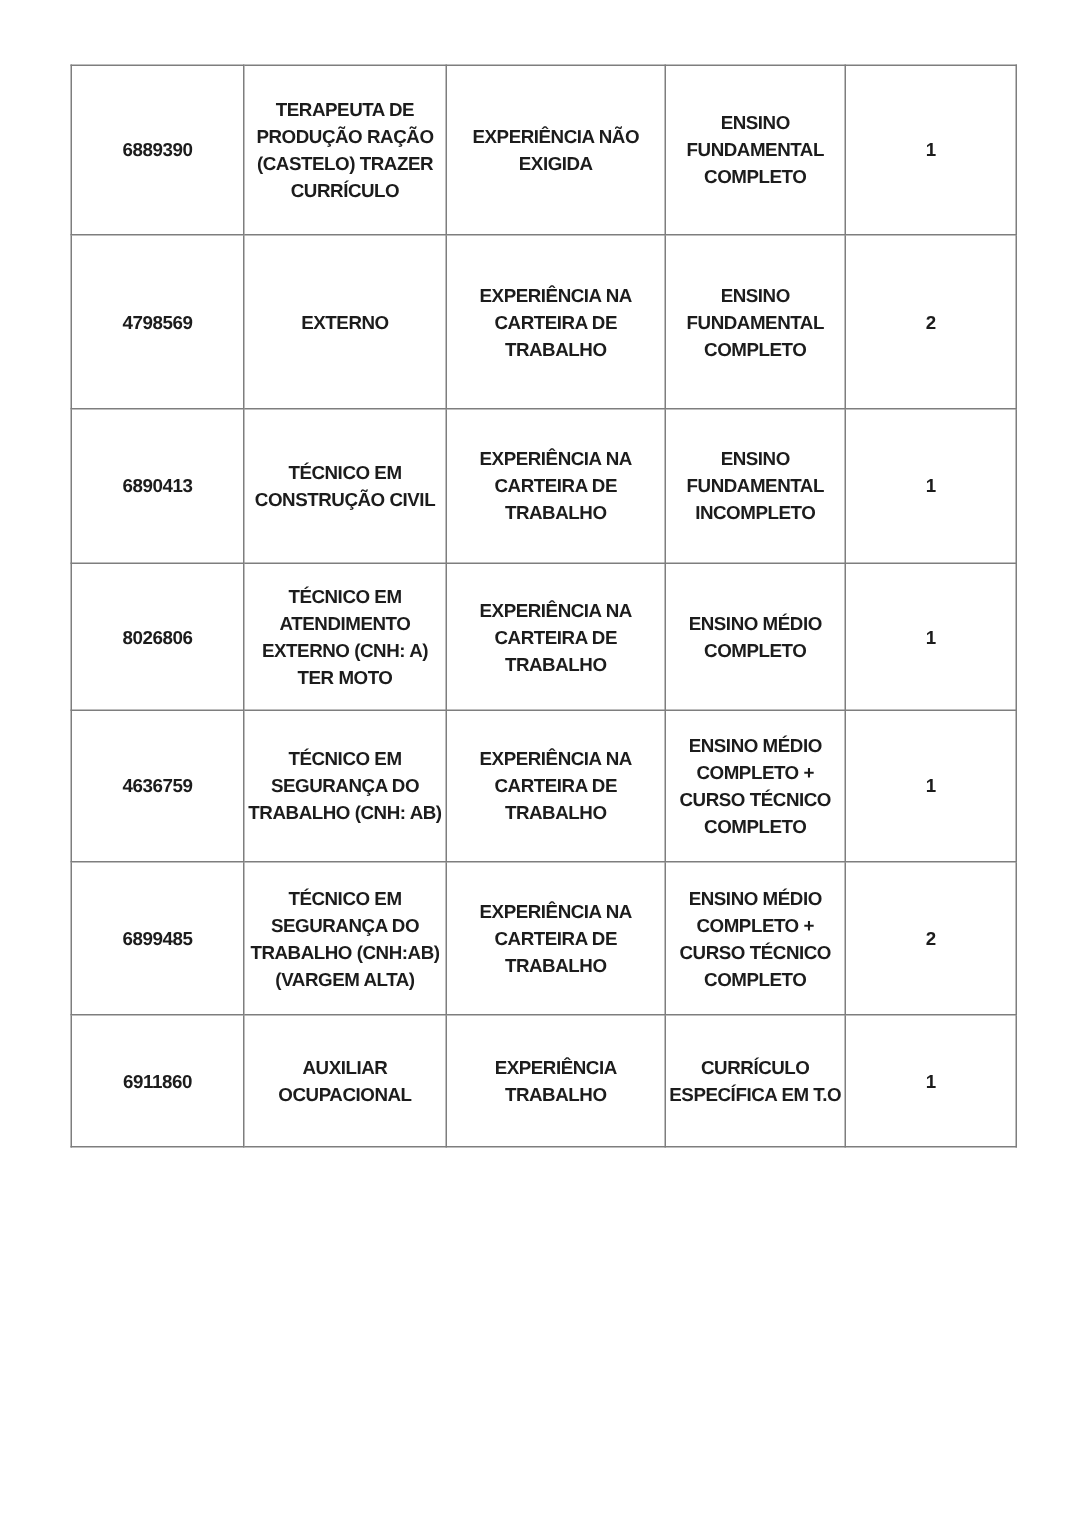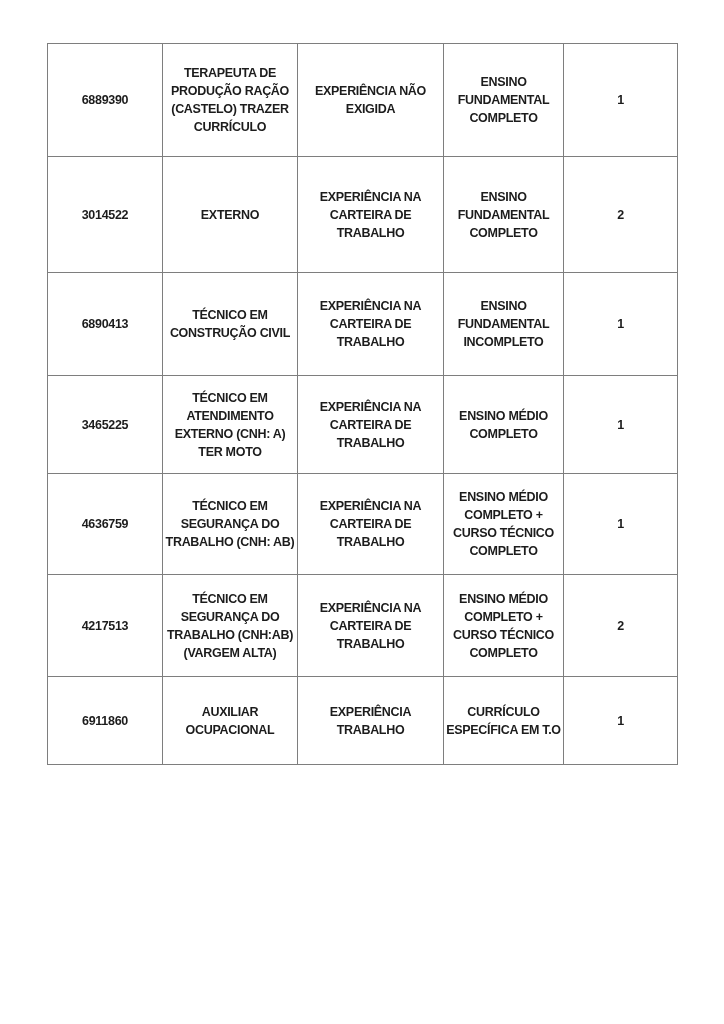--- a/index.html
+++ b/index.html
@@ -72,21 +72,21 @@
 (CASTELO) TRAZER
 CURRÍCULO</td>
         <td>EXPERIÊNCIA NÃO
 EXIGIDA</td>
         <td>ENSINO
 FUNDAMENTAL
 COMPLETO</td>
         <td>1</td>
       </tr>
       <tr class="r2">
-        <td>3014522</td>
+        <td>4798569</td>
         <td>EXTERNO</td>
         <td>EXPERIÊNCIA NA
 CARTEIRA DE
 TRABALHO</td>
         <td>ENSINO
 FUNDAMENTAL
 COMPLETO</td>
         <td>2</td>
       </tr>
       <tr class="r3">
@@ -95,21 +95,21 @@
 CONSTRUÇÃO CIVIL</td>
         <td>EXPERIÊNCIA NA
 CARTEIRA DE
 TRABALHO</td>
         <td>ENSINO
 FUNDAMENTAL
 INCOMPLETO</td>
         <td>1</td>
       </tr>
       <tr class="r4">
-        <td>3465225</td>
+        <td>8026806</td>
         <td>TÉCNICO EM
 ATENDIMENTO
 EXTERNO (CNH: A)
 TER MOTO</td>
         <td>EXPERIÊNCIA NA
 CARTEIRA DE
 TRABALHO</td>
         <td>ENSINO MÉDIO
 COMPLETO</td>
         <td>1</td>
@@ -122,21 +122,21 @@
         <td>EXPERIÊNCIA NA
 CARTEIRA DE
 TRABALHO</td>
         <td>ENSINO MÉDIO
 COMPLETO +
 CURSO TÉCNICO
 COMPLETO</td>
         <td>1</td>
       </tr>
       <tr class="r6">
-        <td>4217513</td>
+        <td>6899485</td>
         <td>TÉCNICO EM
 SEGURANÇA DO
 TRABALHO (CNH:AB)
 (VARGEM ALTA)</td>
         <td>EXPERIÊNCIA NA
 CARTEIRA DE
 TRABALHO</td>
         <td>ENSINO MÉDIO
 COMPLETO +
 CURSO TÉCNICO

